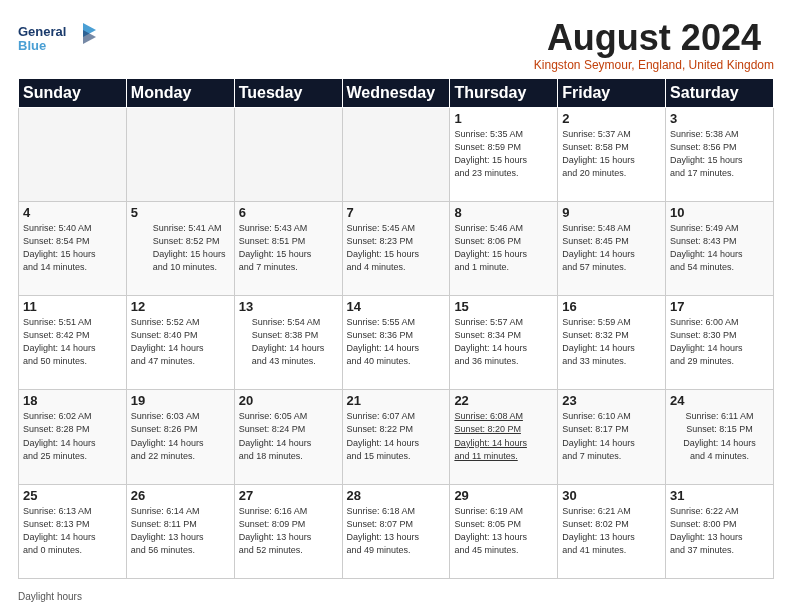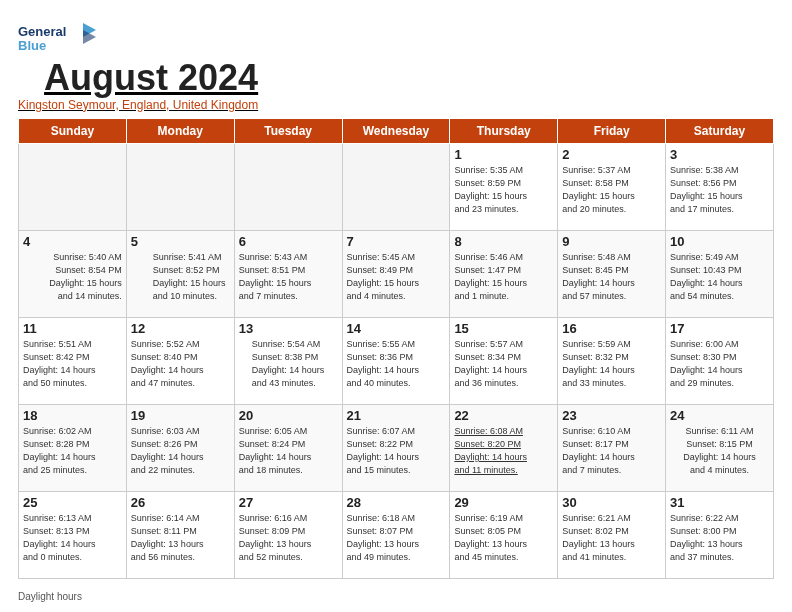--- a/index.html
+++ b/index.html
@@ -15,59 +15,57 @@
       height: 612px;
       padding: 18px 18px 10px 18px;
       display: flex;
       flex-direction: column;
     }
     .header {
       display: flex;
       align-items: flex-start;
       justify-content: space-between;
       margin-bottom: 6px;
-      flex-direction: column;
     }
     .logo {
       display: flex;
       flex-direction: column;
       align-items: flex-start;
     }
     .logo-icon {
       display: flex;
       align-items: center;
     }
     .title-block {
-      text-align: right;
-      text-decoration: underline;
+      text-align: center;
     }
     .calendar-title {
       font-size: 36px;
       font-weight: bold;
       color: #222;
       line-height: 1.1;
     }
     .calendar-subtitle {
       font-size: 12px;
       color: #c2410c;
       font-weight: normal;
     }
     .calendar {
       flex: 1;
       border-collapse: collapse;
       width: 100%;
       table-layout: fixed;
     }
     .calendar th {
-      background: #c2410c;
+      background: #0f172a;
       color: #fff;
-      font-size: 12px;
+      font-size: 16px;
       font-weight: bold;
       padding: 5px 4px;
-      text-align: center;
+      text-align: left;
       border: 1px solid #fff;
     }
     .calendar td {
       vertical-align: top;
       border: 1px solid #ccc;
       padding: 3px 4px;
       font-size: 9.5px;
       color: #222;
       background: #fff;
       height: 82px;
@@ -163,21 +161,21 @@
             <span class="day-num">3</span>
             <div class="day-info" style="white-space: pre-line;">Sunrise: 5:38 AM
 Sunset: 8:56 PM
 Daylight: 15 hours
 and 17 minutes.</div>
           </td>
         </tr>
         <tr>
           <td>
             <span class="day-num">4</span>
-            <div class="day-info" style="white-space: pre-line; text-align: right;">Sunrise: 5:40 AM
+            <div class="day-info" style="white-space: pre-line;">Sunrise: 5:40 AM
 Sunset: 8:54 PM
 Daylight: 15 hours
 and 14 minutes.</div>
           </td>
           <td>
             <span class="day-num">5</span>
             <div class="day-info" style="white-space: pre-line; margin-left: 22px;">Sunrise: 5:41 AM
 Sunset: 8:52 PM
 Daylight: 15 hours
 and 10 minutes.</div>
@@ -185,42 +183,42 @@
           <td>
             <span class="day-num">6</span>
             <div class="day-info" style="white-space: pre-line;">Sunrise: 5:43 AM
 Sunset: 8:51 PM
 Daylight: 15 hours
 and 7 minutes.</div>
           </td>
           <td>
             <span class="day-num">7</span>
             <div class="day-info" style="white-space: pre-line;">Sunrise: 5:45 AM
-Sunset: 8:49 PM
+Sunset: 8:23 PM
 Daylight: 15 hours
 and 4 minutes.</div>
           </td>
           <td>
             <span class="day-num">8</span>
             <div class="day-info" style="white-space: pre-line;">Sunrise: 5:46 AM
-Sunset: 1:47 PM
+Sunset: 8:06 PM
 Daylight: 15 hours
 and 1 minute.</div>
           </td>
           <td>
             <span class="day-num">9</span>
             <div class="day-info" style="white-space: pre-line;">Sunrise: 5:48 AM
 Sunset: 8:45 PM
 Daylight: 14 hours
 and 57 minutes.</div>
           </td>
           <td>
             <span class="day-num">10</span>
             <div class="day-info" style="white-space: pre-line;">Sunrise: 5:49 AM
-Sunset: 10:43 PM
+Sunset: 8:43 PM
 Daylight: 14 hours
 and 54 minutes.</div>
           </td>
         </tr>
         <tr>
           <td>
             <span class="day-num">11</span>
             <div class="day-info" style="white-space: pre-line;">Sunrise: 5:51 AM
 Sunset: 8:42 PM
 Daylight: 14 hours

